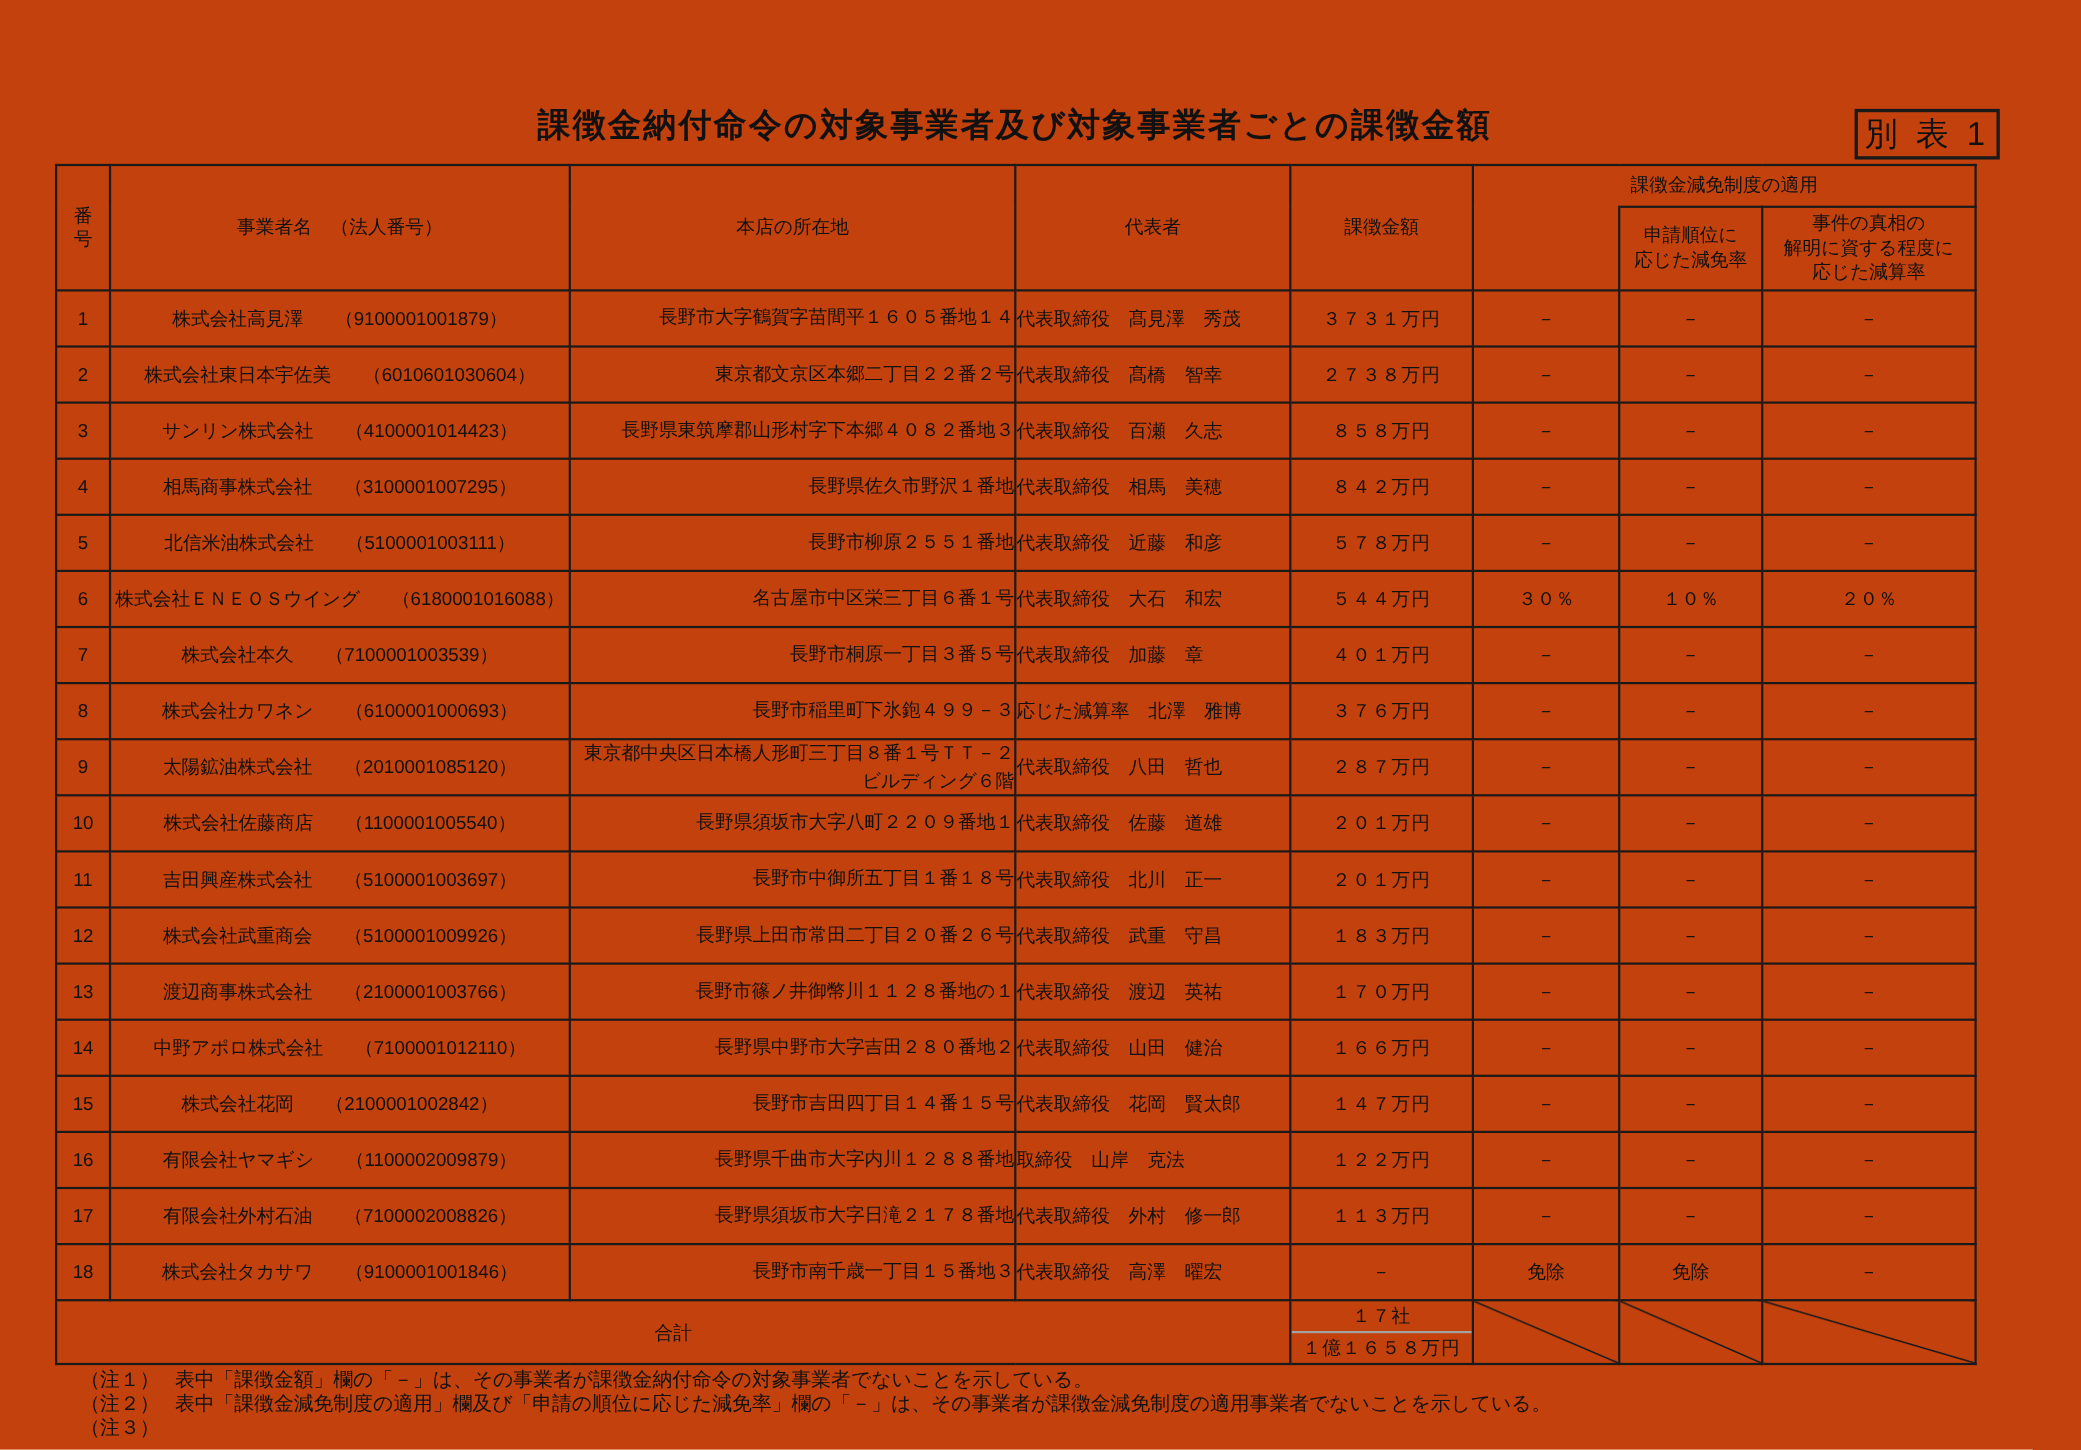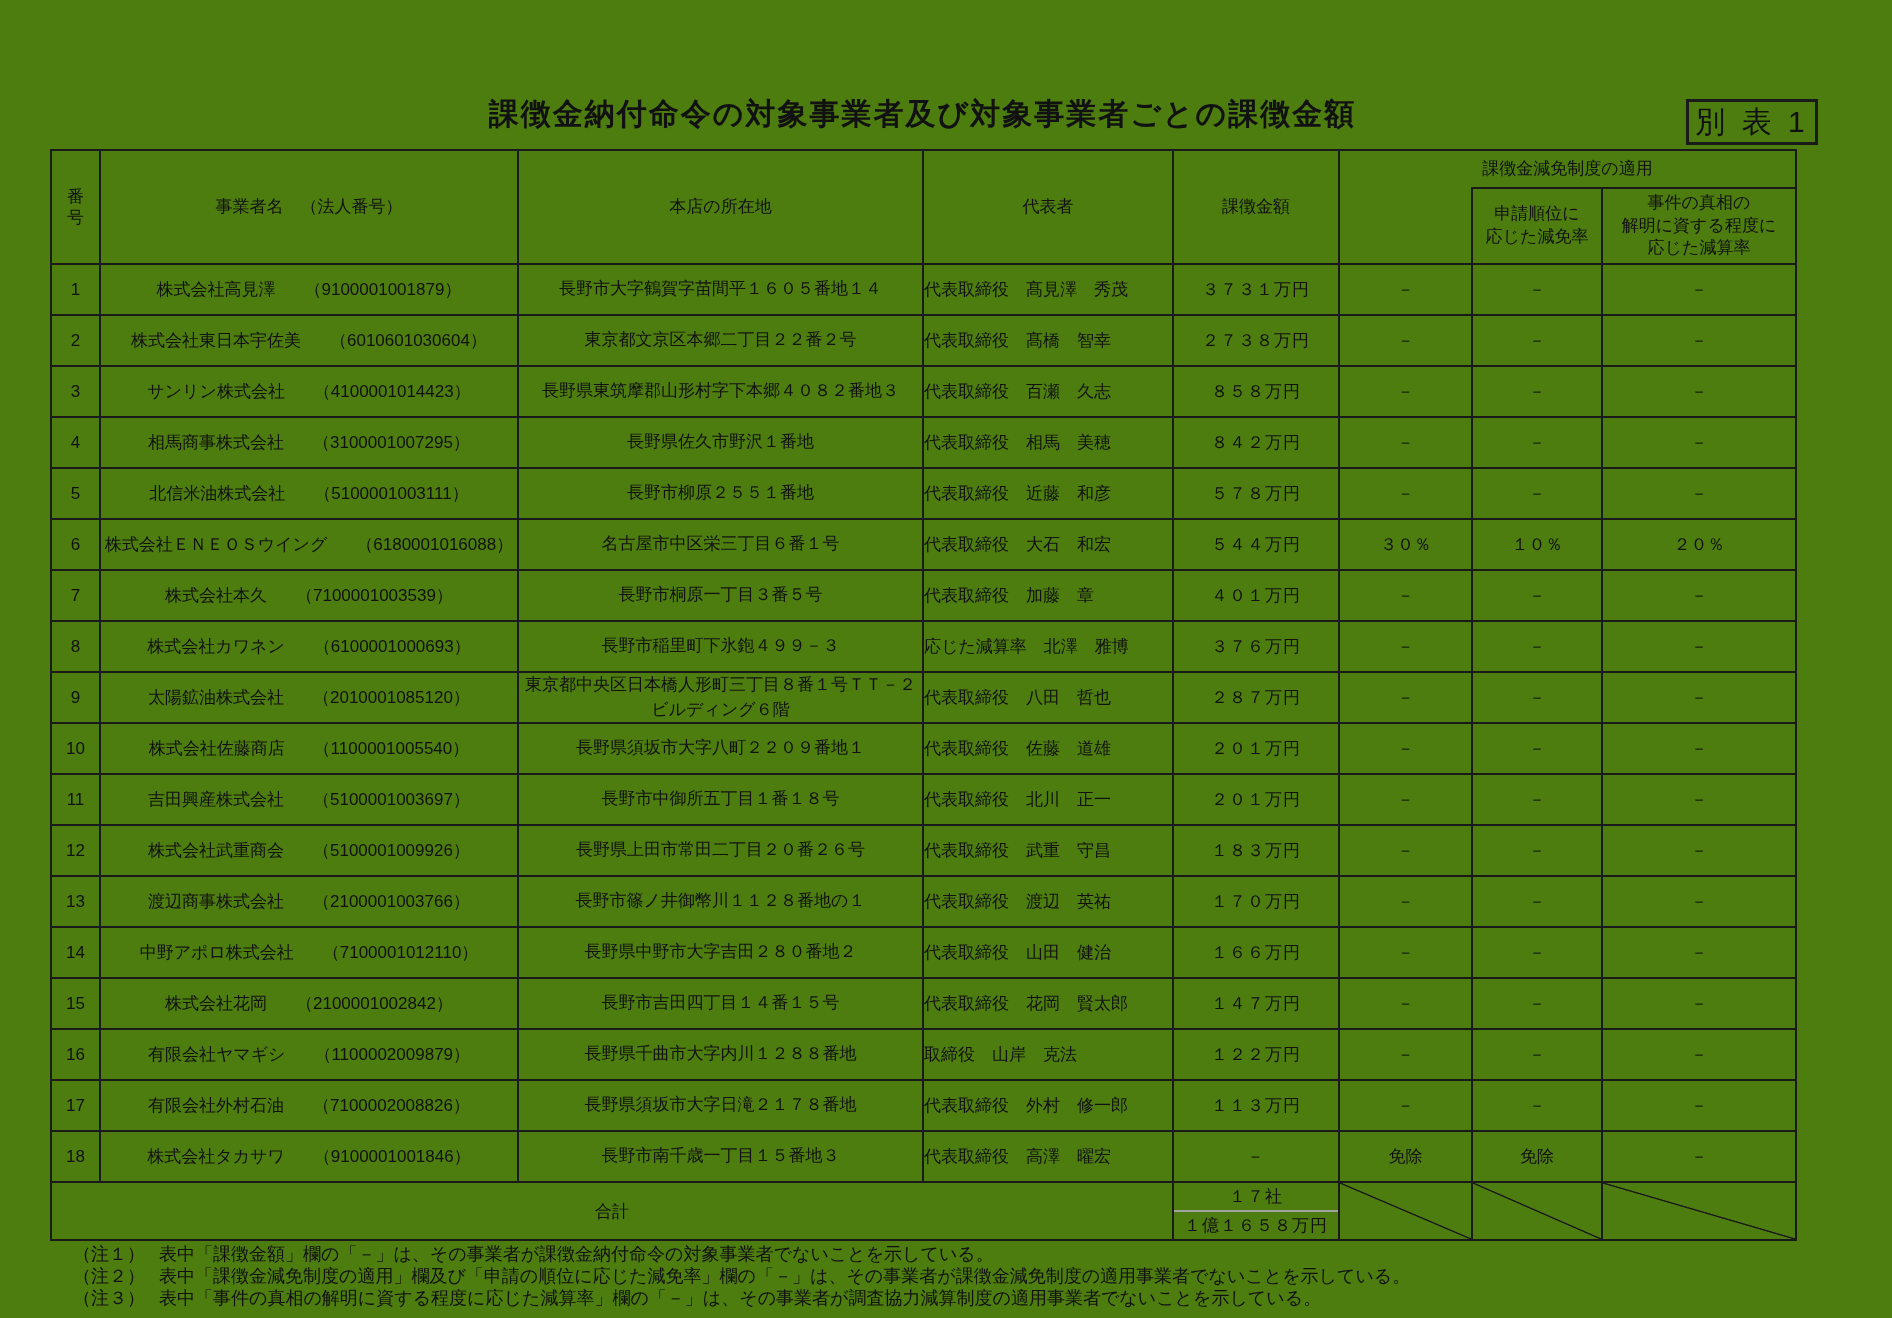--- a/index.html
+++ b/index.html
@@ -1,19 +1,19 @@
 <!DOCTYPE html>
 <html><head>
 <meta charset="utf-8">
 <style>
   html,body{margin:0;padding:0;background:#ffffff;}
   .page{
     position:relative;
     width:1892px;height:1318px;
-    background:#4d7c0f;
+    background:#c2410c;
     font-family:"Liberation Sans","DejaVu Sans",sans-serif;
     color:#111111;
   }
   .doc-title{
     position:absolute;left:50px;top:94px;width:1745px;
     text-align:center;font-size:30px;font-weight:bold;letter-spacing:2px;
     color:#111111;white-space:nowrap;
   }
   .corner-box{
     position:absolute;left:1686px;top:99px;width:126px;height:40px;
@@ -38,21 +38,21 @@
   .hdr{text-align:center;line-height:1.35;}
   .hdr-band1{height:36px;}
   .hdr-band2{height:74px;}
   .prelines{white-space:pre-line;}
   .num-vert{width:1.15em;margin:0 auto;word-break:break-all;line-height:1.25;text-align:center;}
   .no-top{border-top:hidden !important;}
 
   td.c-no{text-align:center;height:49px;}
   td.c-company{text-align:center;padding-left:11px;margin-top:28px;}
   td.c-company .corp{margin-left:1.7em;}
-  td.c-addr{text-align:center;padding:3px 8px;line-height:1.45;margin-left:12px;}
+  td.c-addr{text-align:right;padding:3px 8px;line-height:1.45;margin-left:12px;}
   td.c-rep{text-align:left;padding-left:9px;}
   td.c-amt{text-align:center;letter-spacing:1px;border-radius:11px;}
   td.c-dash{text-align:center;}
 
   td.t-label{text-align:center;}
   td.t-amount{padding:0;}
   .t-stack div{height:27px;display:flex;align-items:center;justify-content:center;letter-spacing:1px;}
   .t-stack div:first-child{border-bottom:2px solid #a3a3a3;}
   td.diag{
     background-image:linear-gradient(to top right,
@@ -349,17 +349,16 @@
       <div class="note-line">
     <span class="nlabel">（注１）</span>
     <span class="ntext">表中「課徴金額」欄の「－」は、その事業者が課徴金納付命令の対象事業者でないことを示している。</span>
   </div>
       <div class="note-line">
     <span class="nlabel">（注２）</span>
     <span class="ntext">表中「課徴金減免制度の適用」欄及び「申請の順位に応じた減免率」欄の「－」は、その事業者が課徴金減免制度の適用事業者でないことを示している。</span>
   </div>
       <div class="note-line">
     <span class="nlabel">（注３）</span>
-    <span class="ntext">表中「事件の真相の解明に資する程度に応じた減算率」欄の「－」は、その事業者が調査協力減算制度の適用事業者でないことを示している。</span>
   </div>
     </div>
 
 </div>
 
 </body></html>

